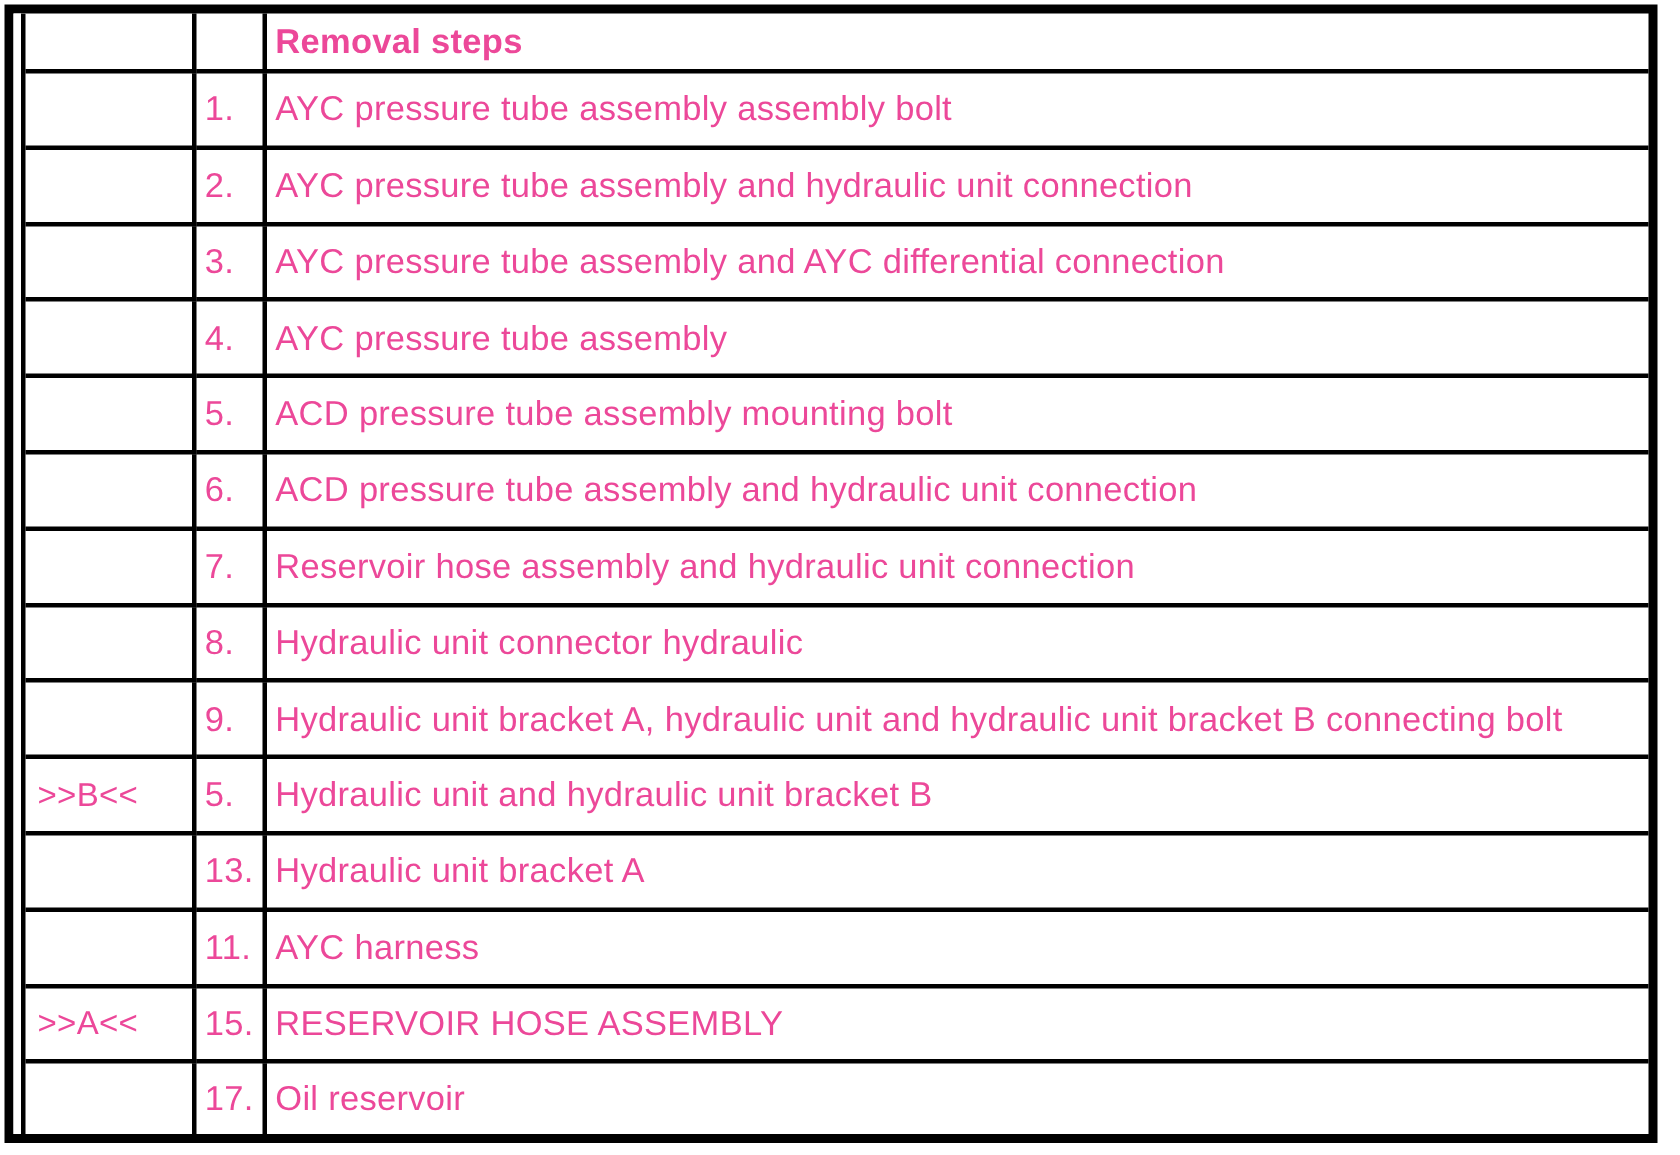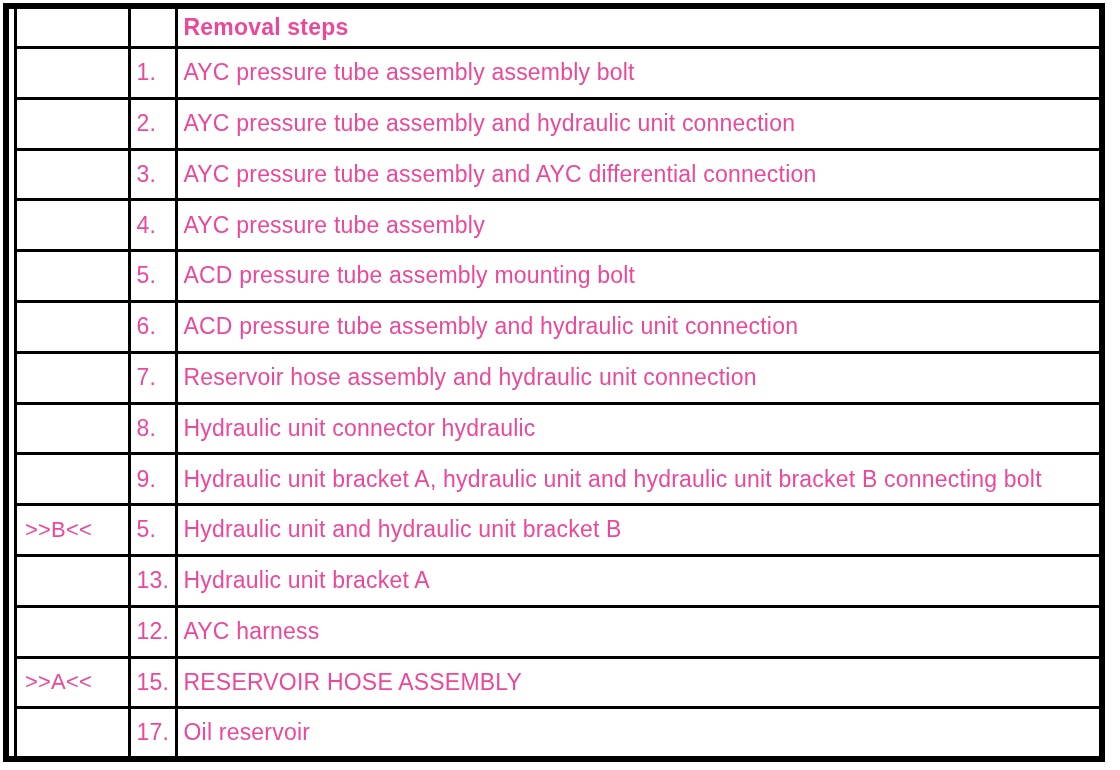--- a/index.html
+++ b/index.html
@@ -150,21 +150,21 @@
 
 
   <tr class="data-row bordered">
     <td class="marker-cell"></td>
     <td class="num-cell">13.</td>
     <td class="desc-cell">Hydraulic unit bracket A</td>
   </tr>
 
   <tr class="data-row bordered">
     <td class="marker-cell"></td>
-    <td class="num-cell">12.</td>
+    <td class="num-cell">11.</td>
     <td class="desc-cell">AYC harness</td>
   </tr>
 
   <tr class="data-row bordered">
     <td class="marker-cell">&gt;&gt;A&lt;&lt;</td>
     <td class="num-cell">15.</td>
     <td class="desc-cell">RESERVOIR HOSE ASSEMBLY</td>
   </tr>
 
 

